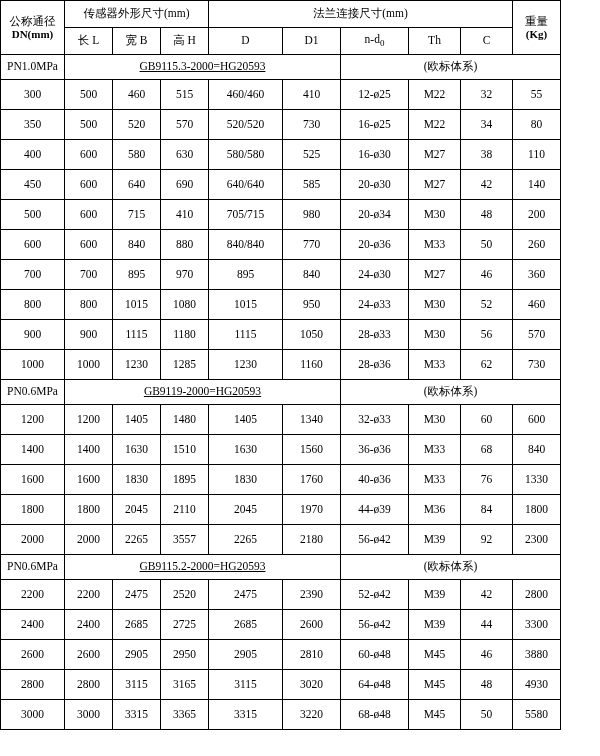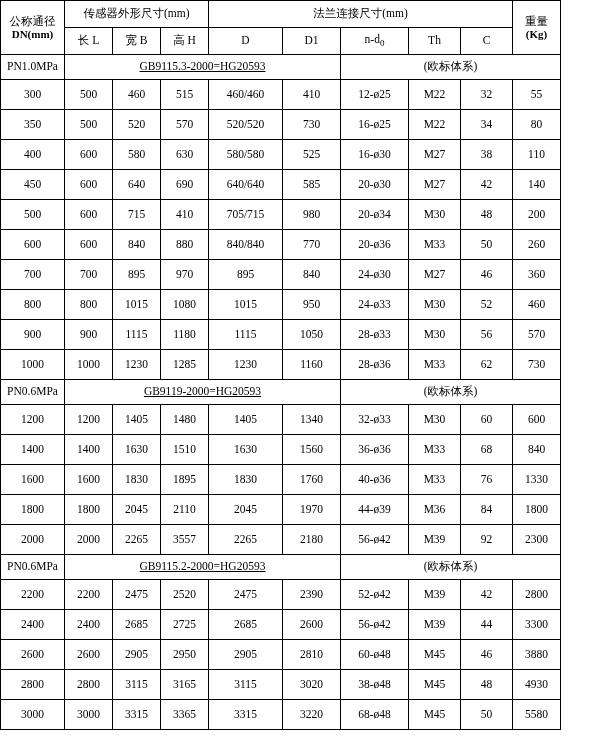--- a/index.html
+++ b/index.html
@@ -346,21 +346,21 @@
         <td>46</td>
         <td>3880</td>
       </tr>
       <tr class="data-row">
         <td>2800</td>
         <td>2800</td>
         <td>3115</td>
         <td>3165</td>
         <td>3115</td>
         <td>3020</td>
-        <td>38-ø48</td>
+        <td>64-ø48</td>
         <td>M45</td>
         <td>48</td>
         <td>4930</td>
       </tr>
       <tr class="data-row">
         <td>3000</td>
         <td>3000</td>
         <td>3315</td>
         <td>3365</td>
         <td>3315</td>

